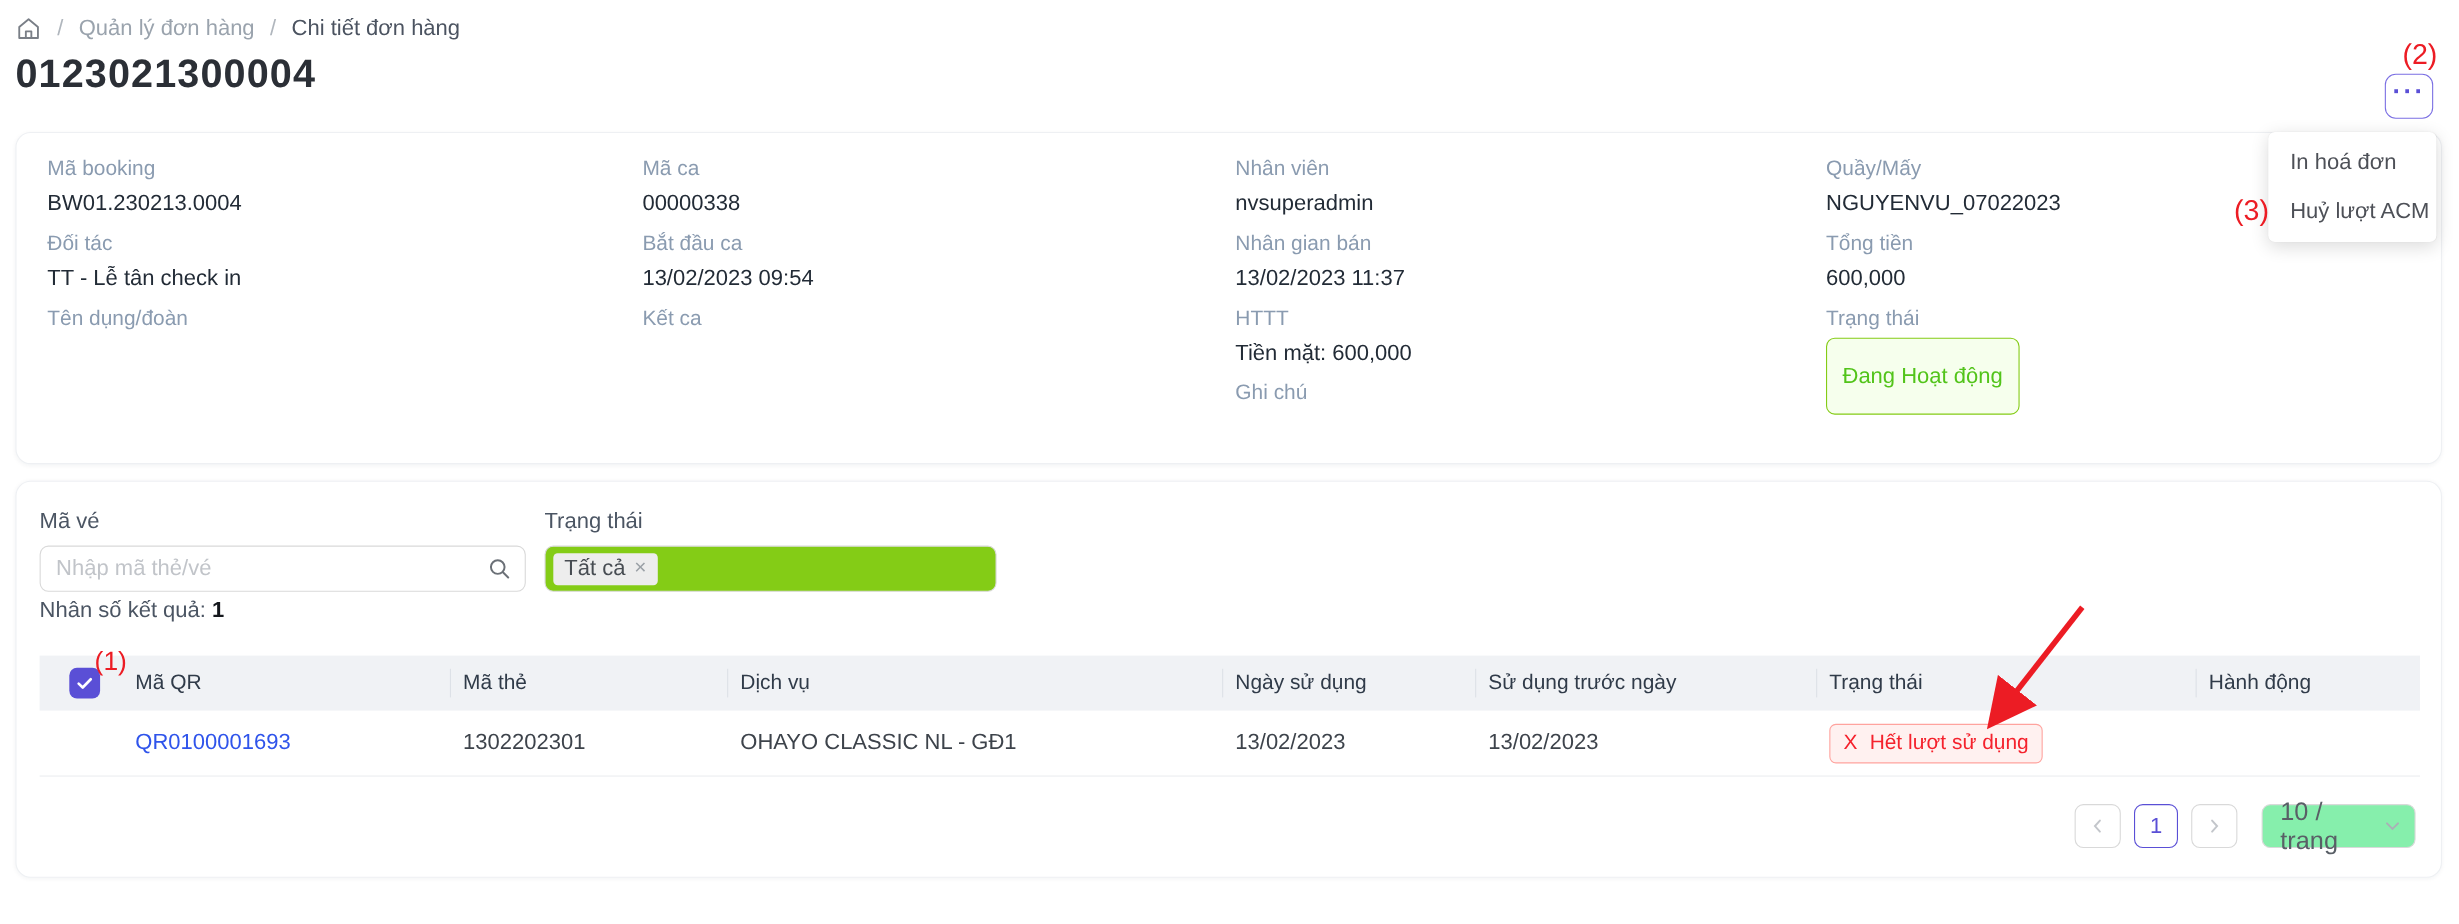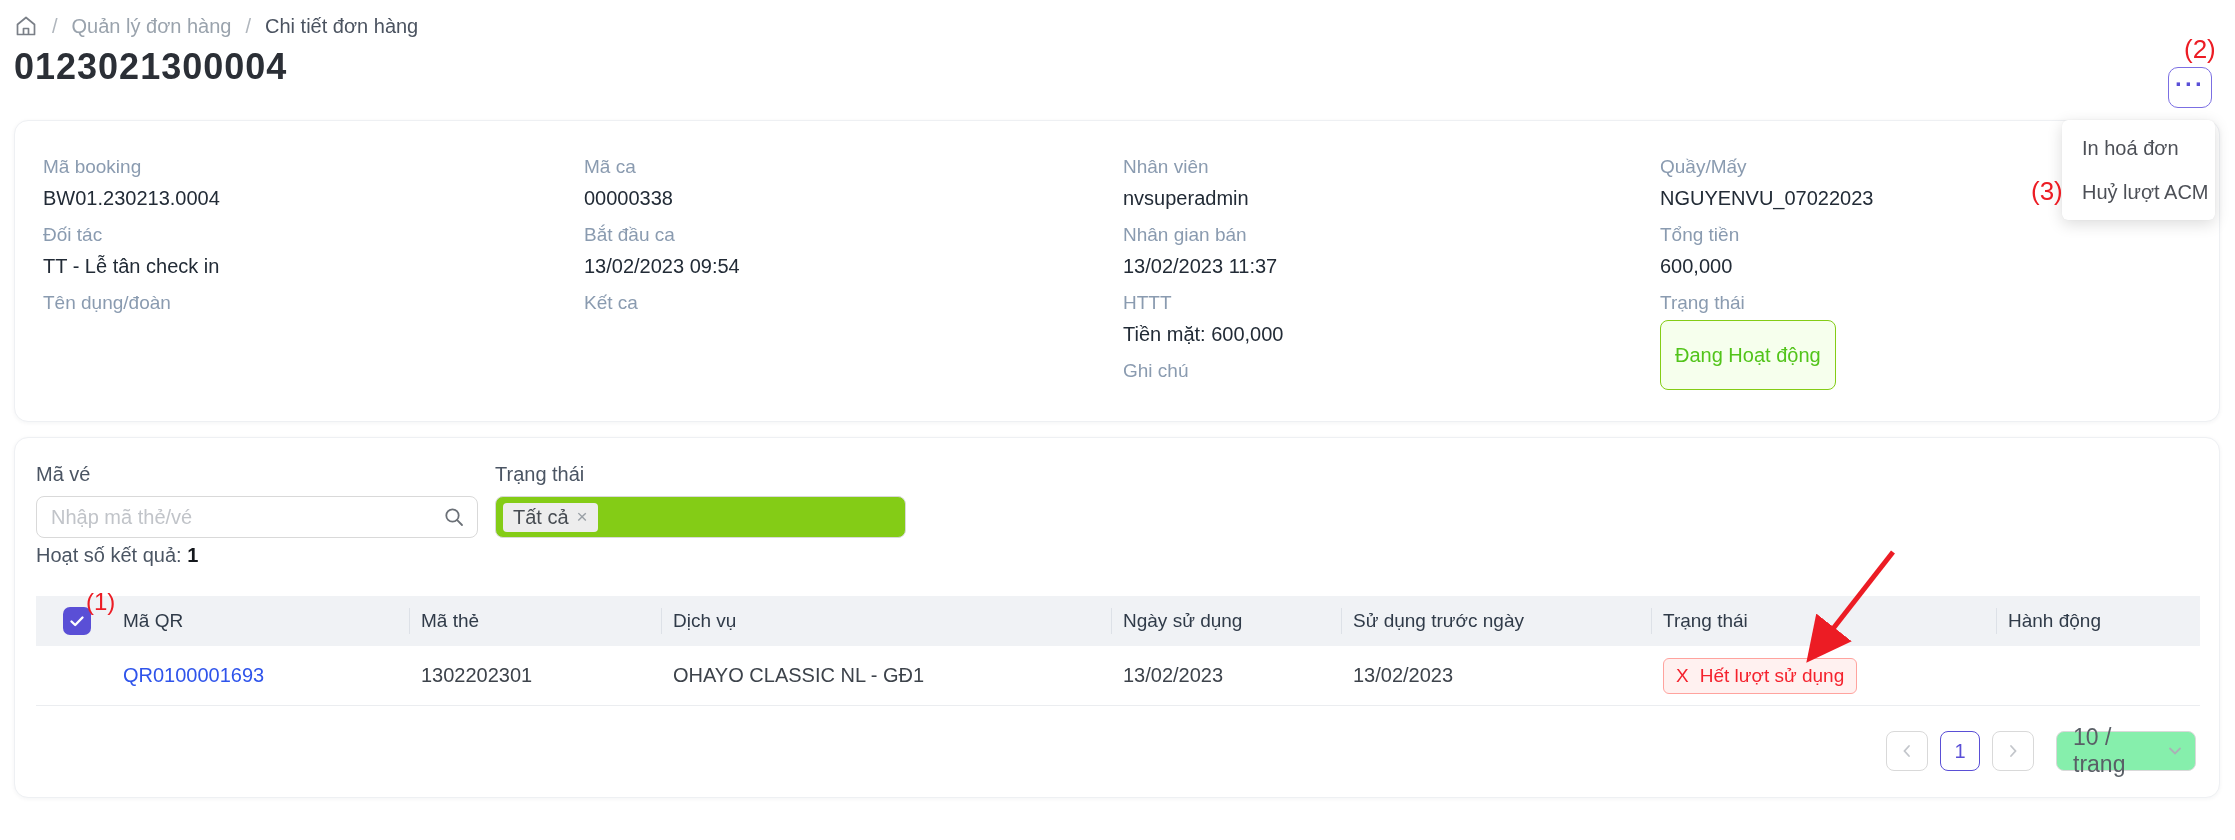--- a/index.html
+++ b/index.html
@@ -31,21 +31,21 @@
   .menu {
     position:absolute; left:2062px; top:120px; width:153px; background:#fff; border-radius:6px;
     box-shadow:0 4px 16px rgba(0,0,0,.14), 0 0 1px rgba(0,0,0,.08); z-index:25; padding:6px 0;
   }
   .menu-item { height:44px; display:flex; align-items:center; padding-left:20px; font-size:20px; color:#4d5057; cursor:pointer; }
   
   .card { position:absolute; left:14px; width:2206px; background:#fff; border:1px solid #eef0f3; border-radius:14px; box-shadow:0 1px 4px rgba(20,30,50,.05); }
   .card-info { top:120px; height:302px; }
   .card-table { top:437px; height:361px; }
   
-  .info-col { position:absolute; top:33px; }
+  .info-col { position:absolute; top:20px; }
   .col-1 { left:28px; } .col-2 { left:569px; } .col-3 { left:1108px; } .col-4 { left:1645px; }
   .field { margin-bottom:10px; }
   .field .label { font-size:19px; color:#8a9bb0; line-height:25px; margin-bottom:5px; }
   .field .value { font-size:20px; color:#222b36; font-weight:500; line-height:28px; min-height:28px; }
   .badge-green {
     display:inline-block; padding:20px 14px; border:1px solid #84cc16; background:#f6ffed; color:#52c41a;
     border-radius:8px; font-size:20px; line-height:28px;
   }
   
   .filters { position:absolute; left:21px; top:25px; display:flex; gap:17px; }
@@ -204,21 +204,21 @@
         <div class="status-box">
           <span class="tag">
             <span>Tất cả</span>
             <span class="tag-x">×</span>
           </span>
         </div>
       </div>
     </div>
 
     <div class="results">
-      <span>Hoạt số kết quả:</span>
+      <span>Nhân số kết quả:</span>
       <b>1</b>
     </div>
 
     <div class="tbl">
       <div class="tr thead">
         <div class="th c0">
           <span class="checkbox">
             <svg width="18" height="18" viewBox="0 0 18 18" fill="none" stroke="#fff" stroke-width="2.4" stroke-linecap="round" stroke-linejoin="round">
                 <path d="M3.5 9.5 L7.2 13 L14.5 5.5"></path>
               </svg>

